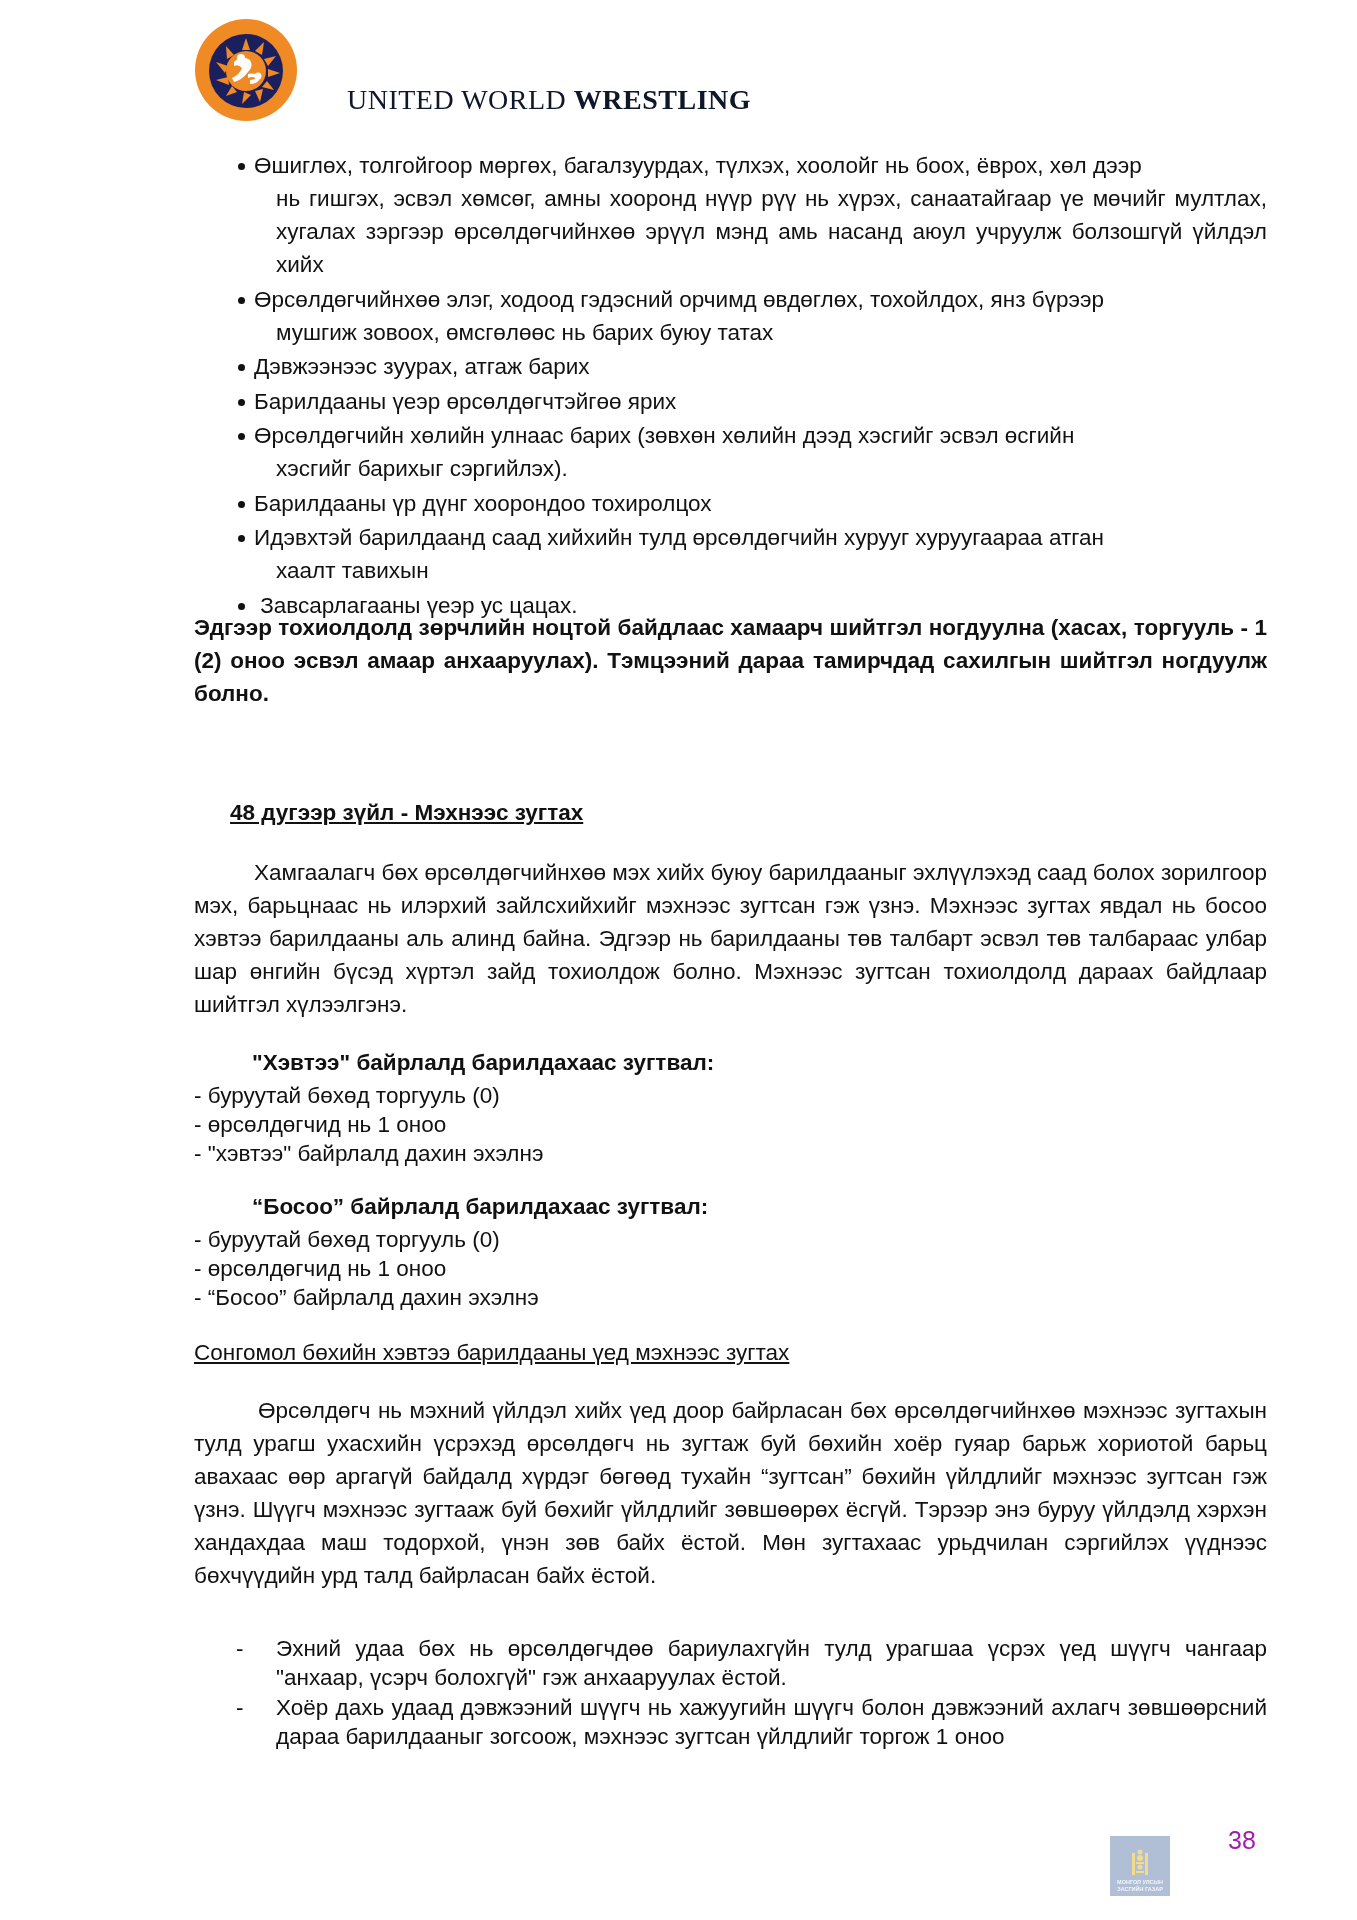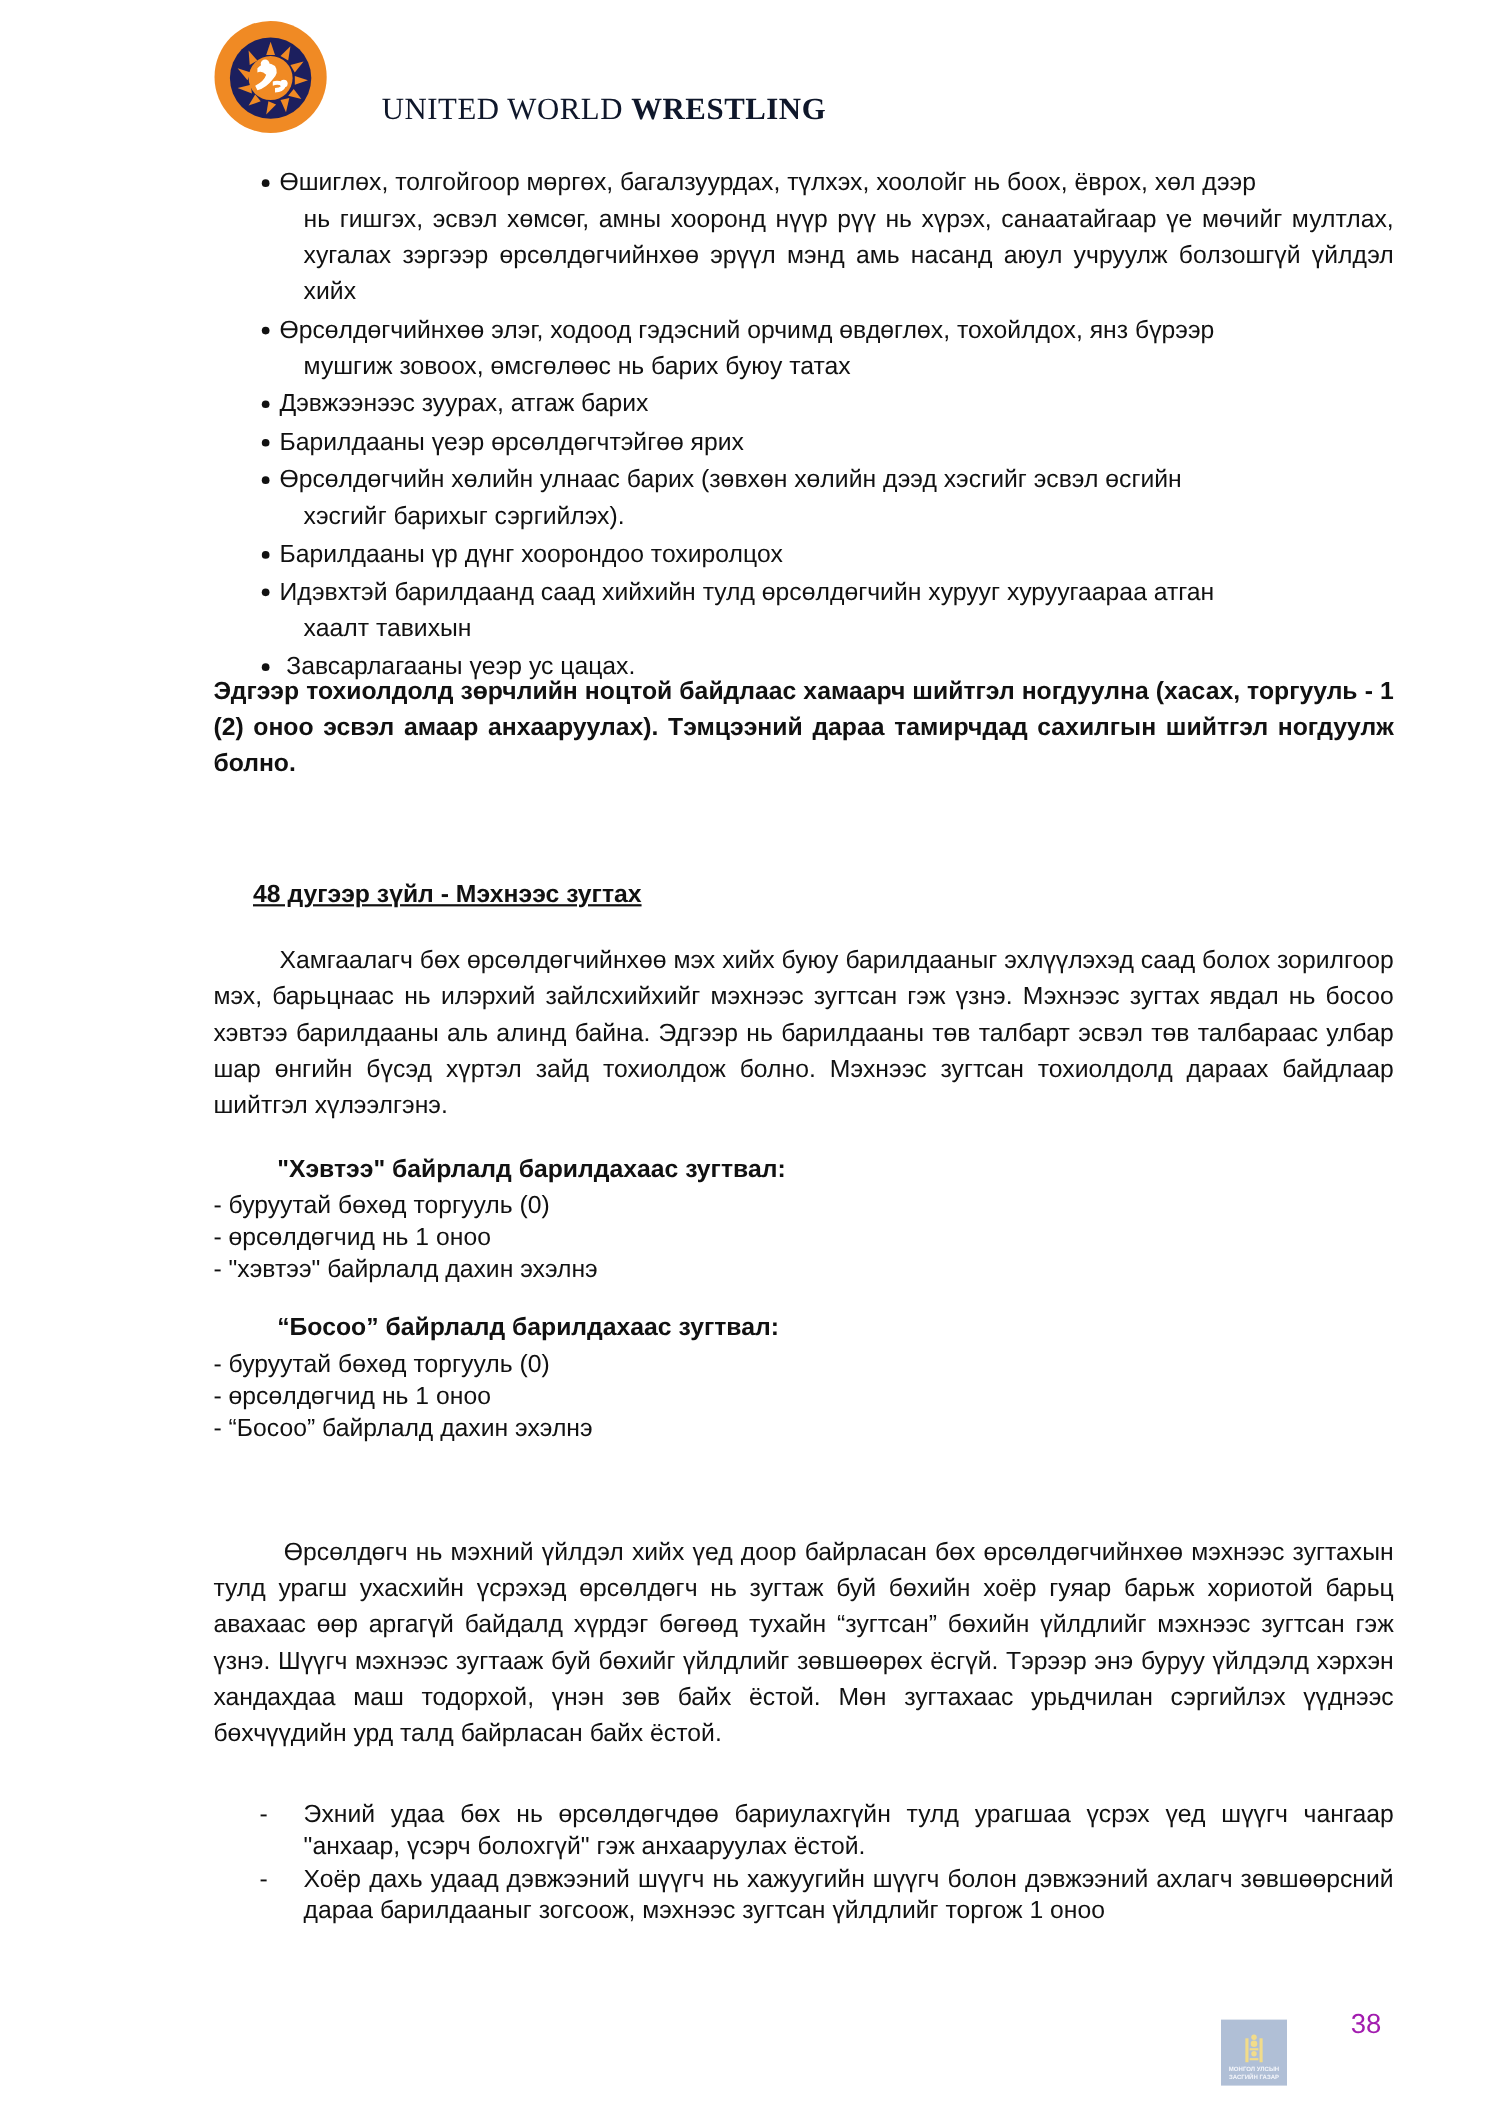--- a/index.html
+++ b/index.html
@@ -107,20 +107,21 @@
     <li>- "хэвтээ" байрлалд дахин эхэлнэ</li>
   </ul>
 
   <div class="sub-heading sh2">“Босоо” байрлалд барилдахаас зугтвал:</div>
   <ul class="dash-list dl2">
     <li>- буруутай бөхөд торгууль (0)</li>
     <li>- өрсөлдөгчид нь 1 оноо</li>
     <li>- “Босоо” байрлалд дахин эхэлнэ</li>
   </ul>
 
+  <div class="sub-underline">Сонгомол бөхийн хэвтээ барилдааны үед мэхнээс зугтах</div>
 
   <p class="text p-greco" style="margin:0;">Өрсөлдөгч нь мэхний үйлдэл хийх үед доор байрласан бөх өрсөлдөгчийнхөө мэхнээс зугтахын тулд урагш ухасхийн үсрэхэд өрсөлдөгч нь зугтаж буй бөхийн хоёр гуяар барьж хориотой барьц авахаас өөр аргагүй байдалд хүрдэг бөгөөд тухайн “зугтсан” бөхийн үйлдлийг мэхнээс зугтсан гэж үзнэ. Шүүгч мэхнээс зугтааж буй бөхийг үйлдлийг зөвшөөрөх ёсгүй. Тэрээр энэ буруу үйлдэлд хэрхэн хандахдаа маш тодорхой, үнэн зөв байх ёстой. Мөн зугтахаас урьдчилан сэргийлэх үүднээс бөхчүүдийн урд талд байрласан байх ёстой.</p>
 
   <ul class="dash-para dp">
     <li><span class="dsh">-</span><span>Эхний удаа бөх нь өрсөлдөгчдөө бариулахгүйн тулд урагшаа үсрэх үед шүүгч чангаар "анхаар, үсэрч болохгүй"  гэж анхааруулах ёстой.</span></li>
     <li style="margin-top:1px;"><span class="dsh">-</span><span>Хоёр дахь удаад дэвжээний шүүгч нь хажуугийн шүүгч болон дэвжээний ахлагч зөвшөөрсний дараа барилдааныг зогсоож, мэхнээс зугтсан үйлдлийг торгож 1 оноо</span></li>
   </ul>
 
   <div class="footer-org">MONGOLIAN WRESTLING FEDERATION</div>
   <div class="stamp">

